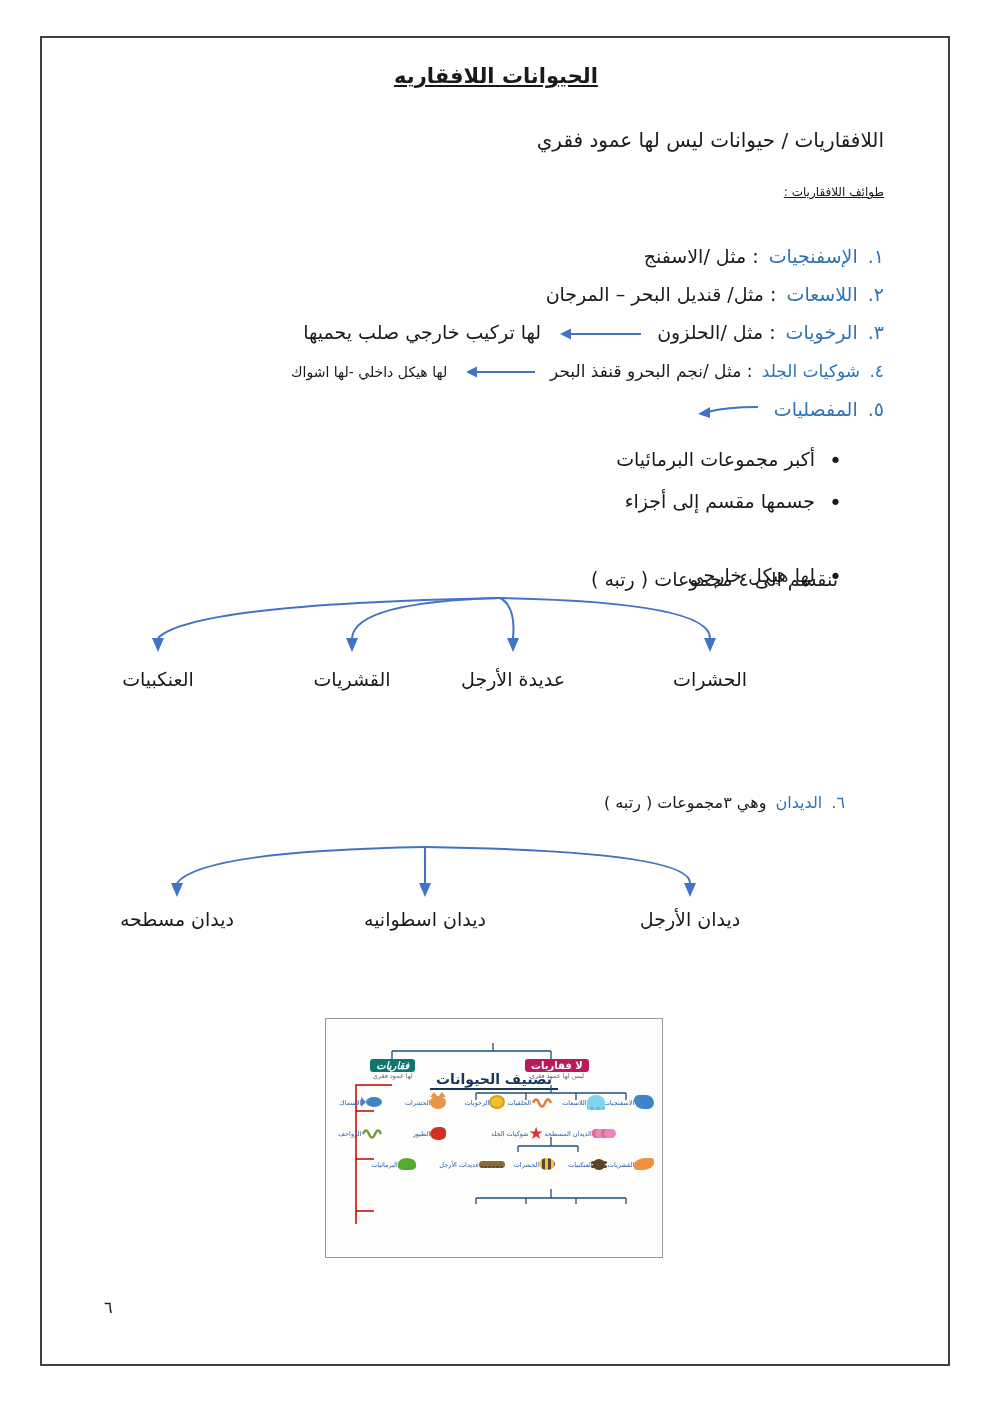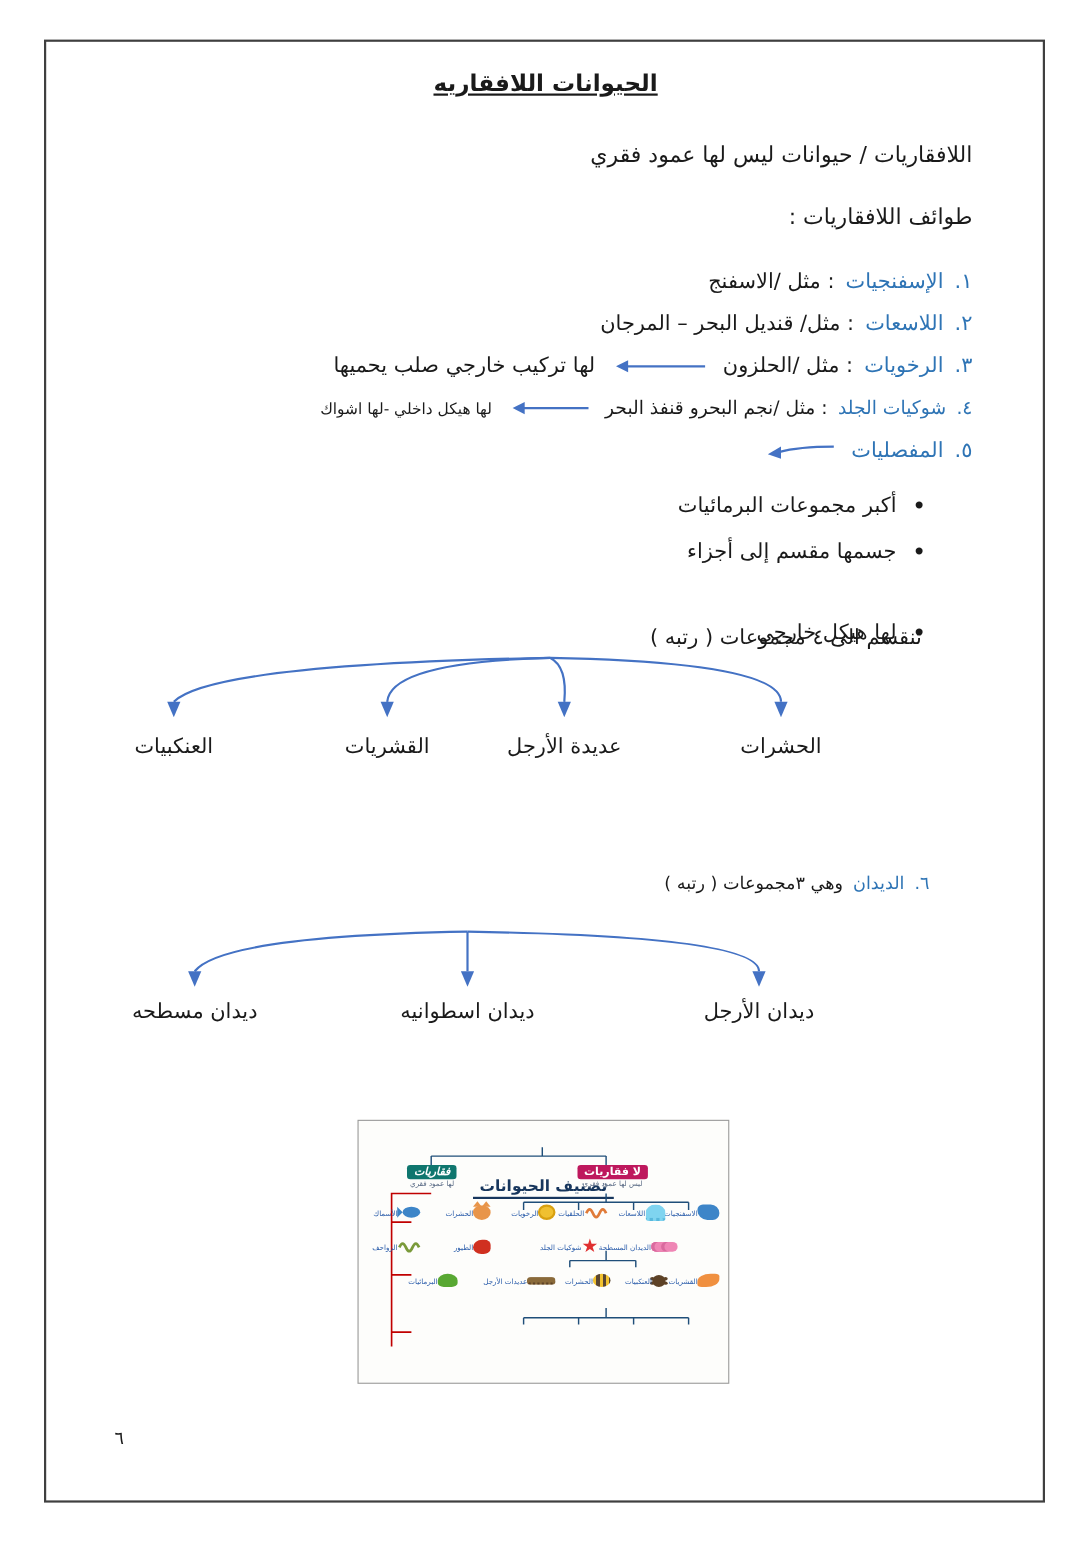--- a/index.html
+++ b/index.html
@@ -6,21 +6,21 @@
   body { margin:0; background:#ffffff; }
   .page {
     position:relative; width:992px; height:1403px; background:#ffffff;
     direction:rtl; font-family:"DejaVu Sans", sans-serif; color:#1a1a1a; overflow:hidden;
   }
   .frame { position:absolute; left:40px; top:36px; width:910px; height:1330px; border:2px solid #3f3f3f; }
   .line { position:absolute; white-space:nowrap; font-size:19px; }
   .blue { color:#2e74b5; }
   .doc-title { top:64px; left:0; right:0; text-align:center; font-weight:bold; font-size:21px; text-decoration:underline; }
   .intro { top:128px; right:108px; font-size:20px; }
-  .section-heading { top:185px; right:108px; font-size:20px; }
+  .section-heading { top:185px; right:108px; font-size:12px; text-decoration:underline; }
   .item { right:108px; }
   .item .num, .item .name { color:#2e74b5; }
   .item .name { margin-right:4px; }
   .item .rest { margin-right:4px; }
   .note { margin-right:4px; }
   .small-note { font-size:14px; }
   .item4 { font-size:17px; }
   .inline-arrow { vertical-align:middle; margin:0 8px; }
   .bullet-line { right:150px; }
   .dot { font-size:22px; margin-left:14px; vertical-align:-2px; }

